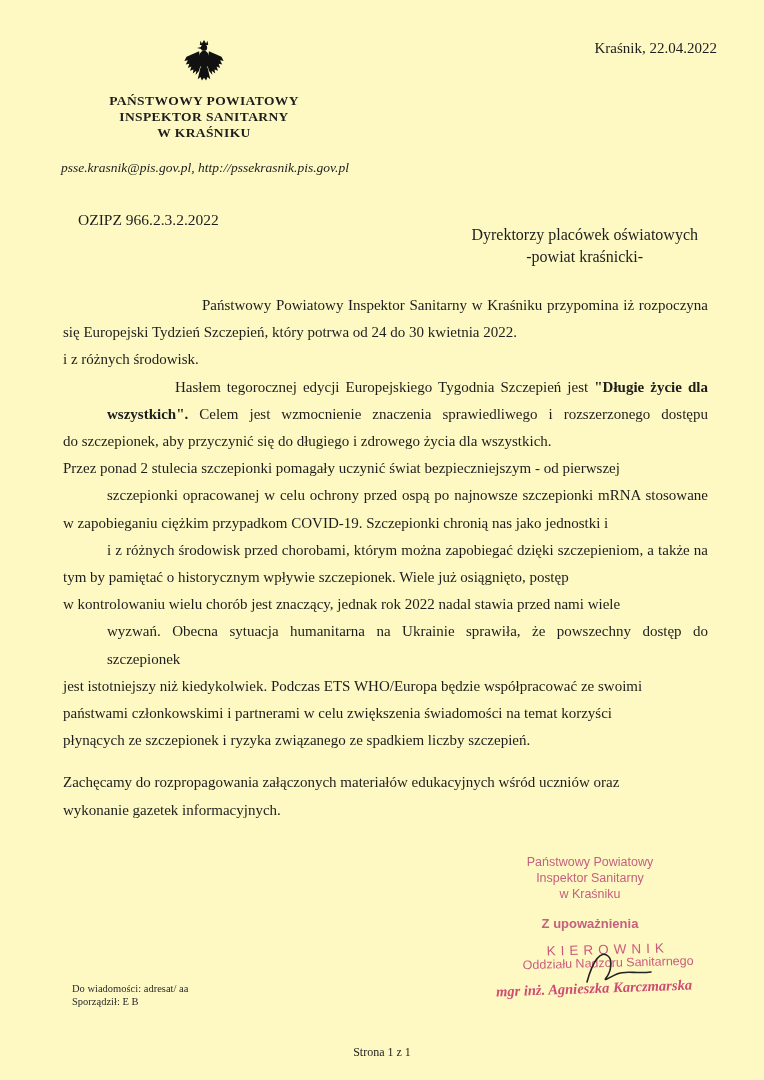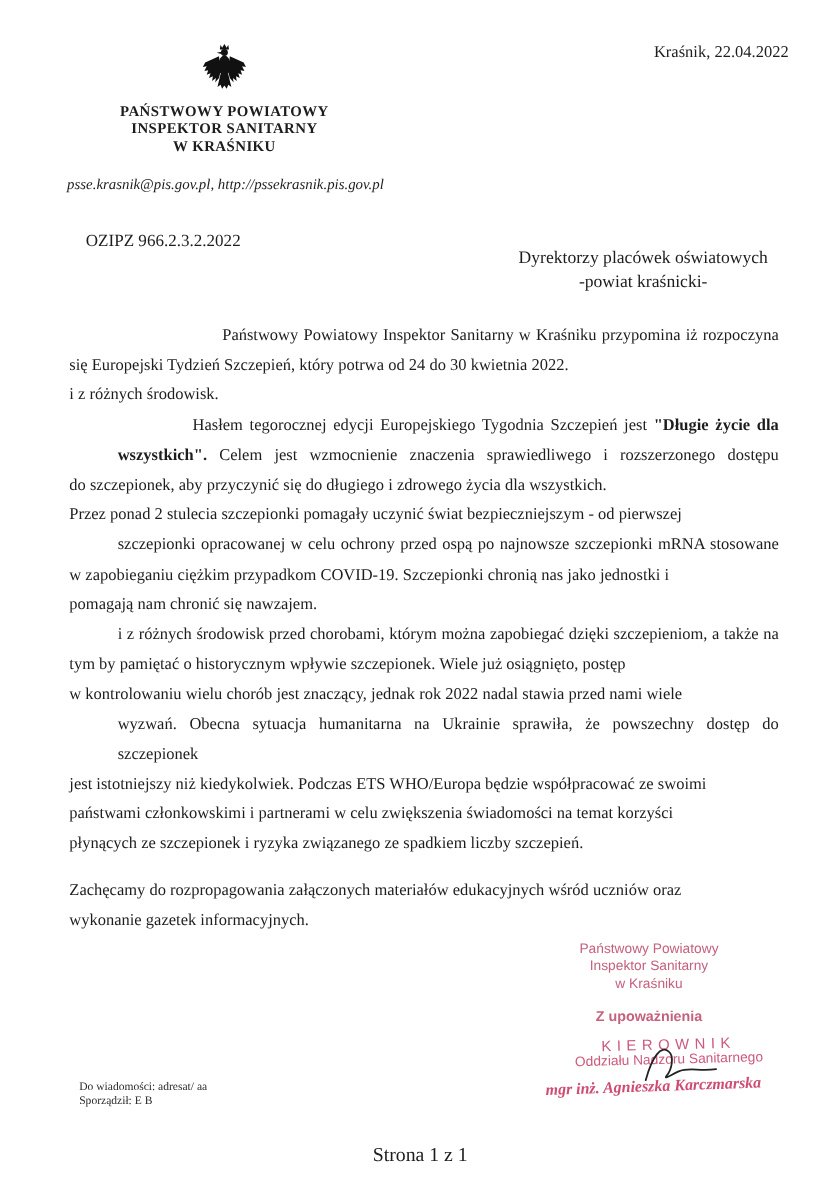--- a/index.html
+++ b/index.html
@@ -1,17 +1,17 @@
 <!DOCTYPE html>
 <html><head>
 <meta charset="utf-8">
 <title>Document</title>
 <style>
   html,body{margin:0;padding:0;background:#e8e8e8;}
-  .page{position:relative;width:764px;height:1080px;background:#ffffff;margin:0 auto;
+  .page{position:relative;width:764px;height:1080px;background:#fef9c3;margin:0 auto;
         font-family:"Liberation Serif",serif;color:#1d1d1d;overflow:hidden;}
   .date{position:absolute;top:40px;right:47px;font-size:15px;}
   .hdr{position:absolute;top:33px;left:61px;width:286px;text-align:center;}
   .eagle{display:block;margin:0 auto 4px auto;}
   .inst div{font-weight:bold;font-size:13.5px;line-height:16px;letter-spacing:.4px;}
   .addr{margin-top:14px;}
   .addr div{font-size:13.5px;line-height:15.5px;}
   .contact{font-size:13.5px;font-style:italic;margin-top:19px;white-space:nowrap;}
   .ref{position:absolute;top:211px;left:78px;font-size:15.5px;}
   .addressee{position:absolute;top:224px;right:66px;text-align:center;font-weight:normal;
@@ -28,21 +28,21 @@
   .s-inst div{font-size:12.5px;line-height:16px;}
   .s-auth{margin-top:14px;font-size:13px;font-weight:bold;}
   .s-kier{margin-top:11px;margin-left:36px;transform:rotate(-1.5deg);color:#cc5a7d;}
   .s-title{font-size:13.5px;letter-spacing:5px;}
   .s-dept{font-size:12.5px;margin-top:-1px;}
   .s-name{margin-top:10px;margin-left:8px;font-family:"Liberation Serif",serif;
           font-style:italic;font-weight:bold;font-size:14.5px;color:#ce4b72;
           transform:rotate(-2deg);}
   .sig{position:absolute;left:583px;top:946px;}
   .footer-cc{position:absolute;left:72px;top:982px;font-size:10.5px;line-height:13px;color:#2a2a2a;}
-  .pageno{position:absolute;bottom:20px;left:0;width:100%;text-align:center;font-size:18px;}
+  .pageno{position:absolute;bottom:20px;left:0;width:100%;text-align:center;font-size:12px;}
 </style>
 </head>
 <body>
 
 <div class="page">
 
   <div class="date">Kraśnik, 22.04.2022</div>
 
   <div class="hdr">
     <svg class="eagle" width="42" height="56" viewBox="0 0 60 64" aria-hidden="true">
@@ -74,21 +74,20 @@
   <div class="body">
       <div class="ind1 jst"><span>Państwowy Powiatowy Inspektor Sanitarny w Kraśniku przypomina iż rozpoczyna</span></div>
       <div><span>się Europejski Tydzień Szczepień, który potrwa od 24 do 30 kwietnia 2022.</span></div>
       <div><span>i z różnych środowisk.</span></div>
       <div class="ind2 jst"><span>Hasłem tegorocznej edycji Europejskiego Tygodnia Szczepień jest </span><span class="b">"Długie życie dla</span></div>
       <div class="jst"><span class="b">wszystkich". </span><span>Celem jest wzmocnienie znaczenia sprawiedliwego i rozszerzonego dostępu</span></div>
       <div><span>do szczepionek, aby przyczynić się do długiego i zdrowego życia dla wszystkich.</span></div>
       <div><span>Przez ponad 2 stulecia szczepionki pomagały uczynić świat bezpieczniejszym - od pierwszej</span></div>
       <div class="jst"><span>szczepionki opracowanej w celu ochrony przed ospą po najnowsze szczepionki mRNA stosowane</span></div>
       <div><span>w zapobieganiu ciężkim przypadkom COVID-19. Szczepionki chronią nas jako jednostki i</span></div>
-      <div><span>pomagają nam chronić się nawzajem.</span></div>
       <div class="jst"><span>i z różnych środowisk przed chorobami, którym można zapobiegać dzięki szczepieniom, a także na</span></div>
       <div><span>tym by pamiętać o historycznym wpływie szczepionek. Wiele już osiągnięto, postęp</span></div>
       <div><span>w kontrolowaniu wielu chorób jest znaczący, jednak rok 2022 nadal stawia przed nami wiele</span></div>
       <div class="jst"><span>wyzwań. Obecna sytuacja humanitarna na Ukrainie sprawiła, że powszechny dostęp do szczepionek</span></div>
       <div><span>jest istotniejszy niż kiedykolwiek. Podczas ETS WHO/Europa będzie współpracować ze swoimi</span></div>
       <div><span>państwami członkowskimi i partnerami w celu zwiększenia świadomości na temat korzyści</span></div>
       <div><span>płynących ze szczepionek i ryzyka związanego ze spadkiem liczby szczepień.</span></div>
       <div class="gap"><span>Zachęcamy do rozpropagowania załączonych materiałów edukacyjnych wśród uczniów oraz</span></div>
       <div><span>wykonanie gazetek informacyjnych.</span></div>
     </div>

